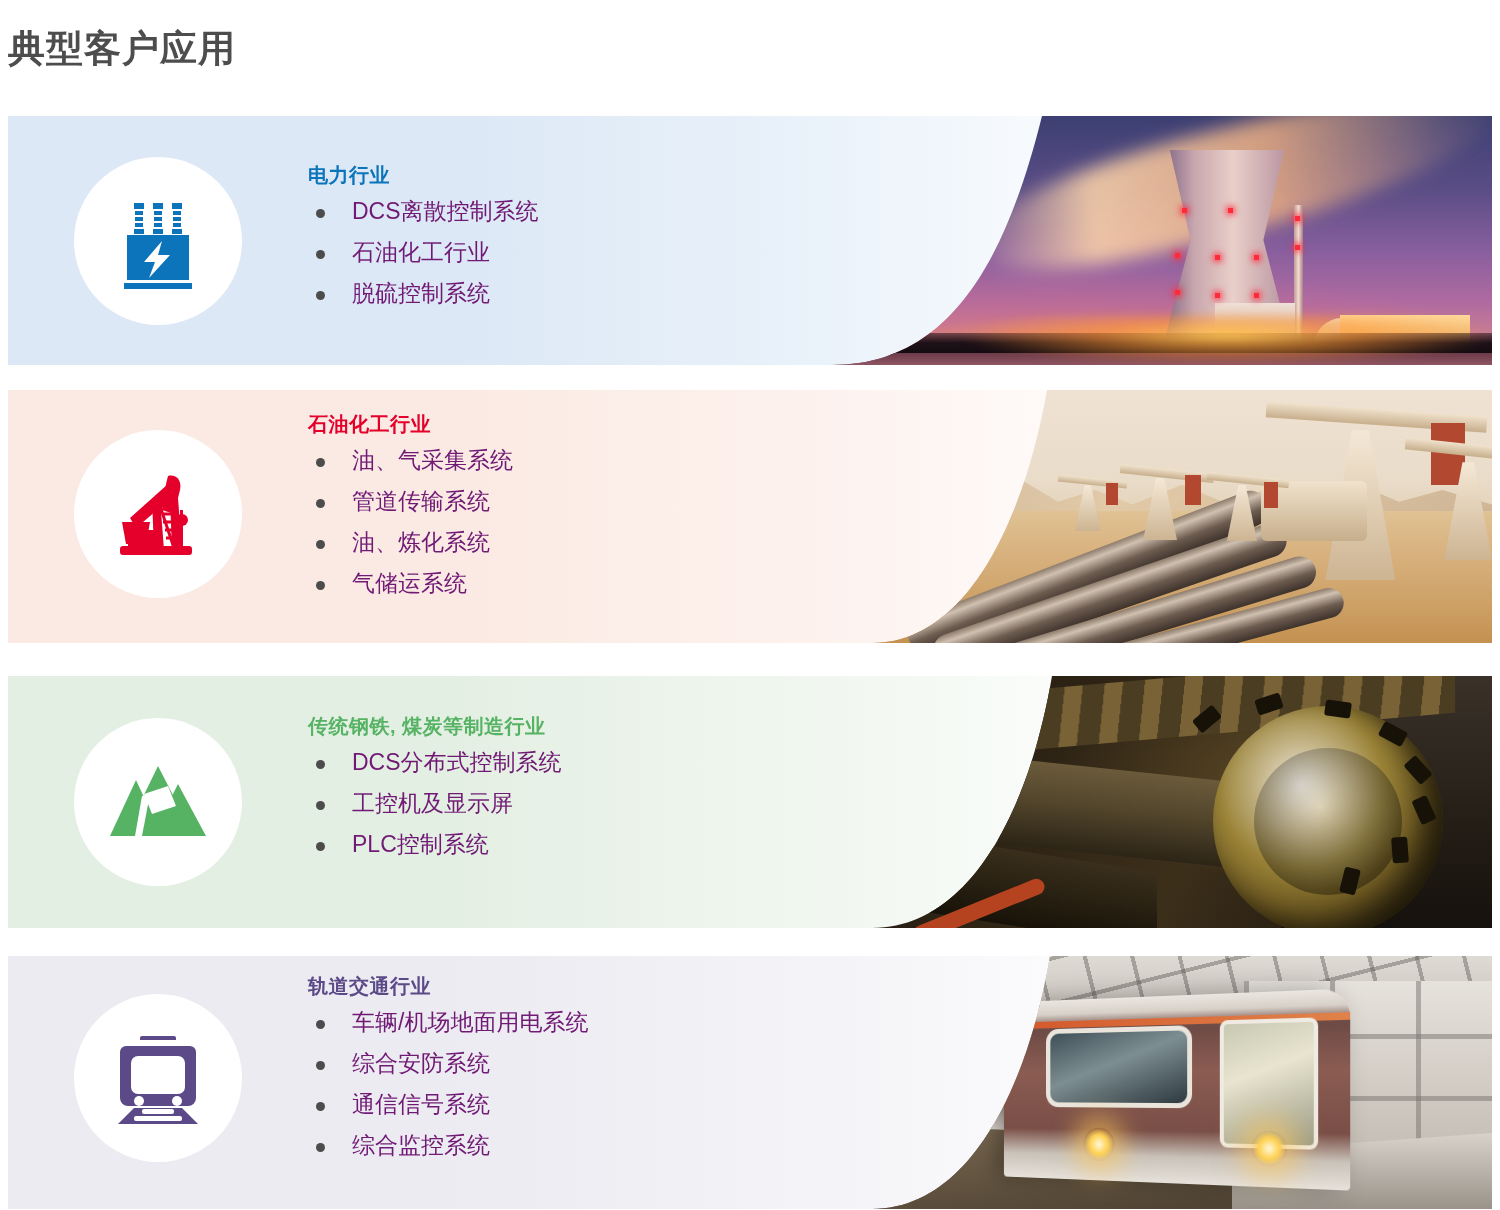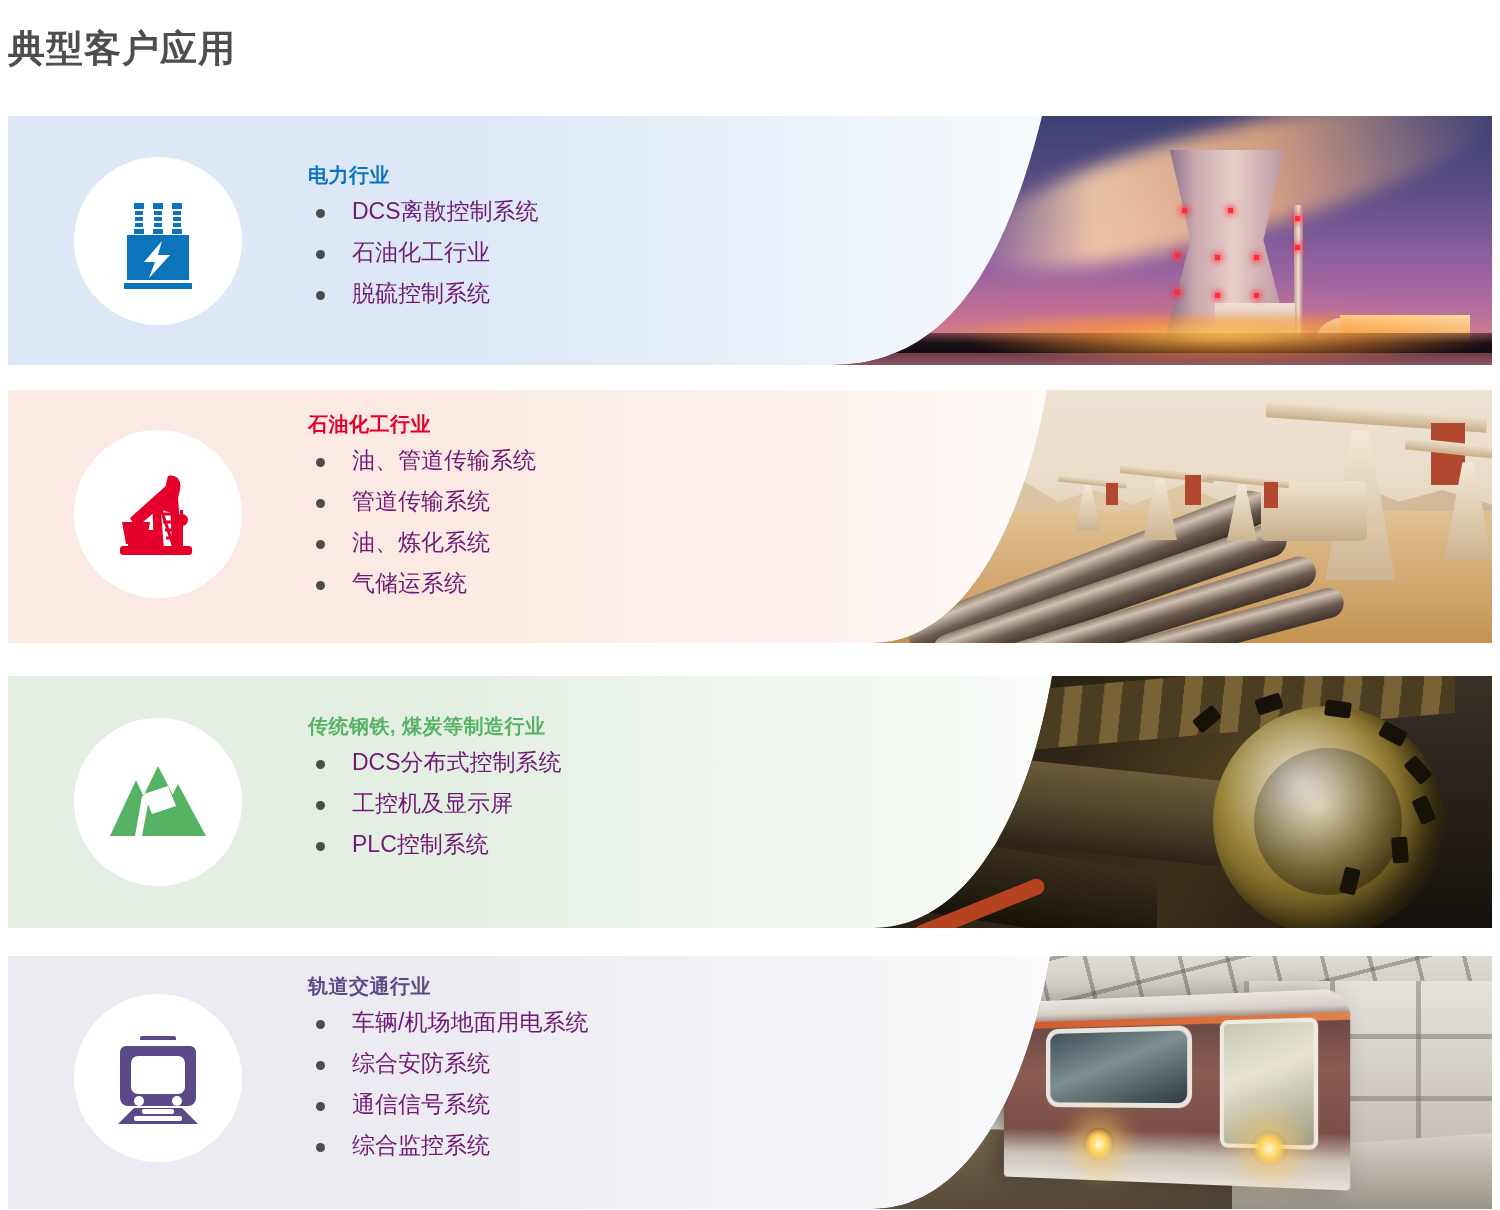--- a/index.html
+++ b/index.html
@@ -496,21 +496,21 @@
         <g stroke="#e4002b" stroke-width="3" fill="none">
           <path d="M52 38 L68 86"></path>
           <path d="M54 44 L66 44 M56 52 L68 52 M57 60 L70 60 M59 68 L72 68 M60 76 L74 76"></path>
         </g>
       </svg>
     </div>
 
     <div class="card-body" style="top:23px;">
       <div class="card-heading" style="color:#e4002b;">石油化工行业</div>
       <ul class="bullets">
-        <li>油、管道传输系统</li>
+        <li>油、气采集系统</li>
         <li>管道传输系统</li>
         <li>油、炼化系统</li>
         <li>气储运系统</li>
       </ul>
     </div>
   </section>
 
   <section class="card" style="top:956px; height:253px;">
     <div class="tint" style="background:linear-gradient(90deg,#ecebf1 0%,#ecebf1 30%,#f4f3f7 55%,#ffffff 80%,#ffffff 100%);"></div>
 

